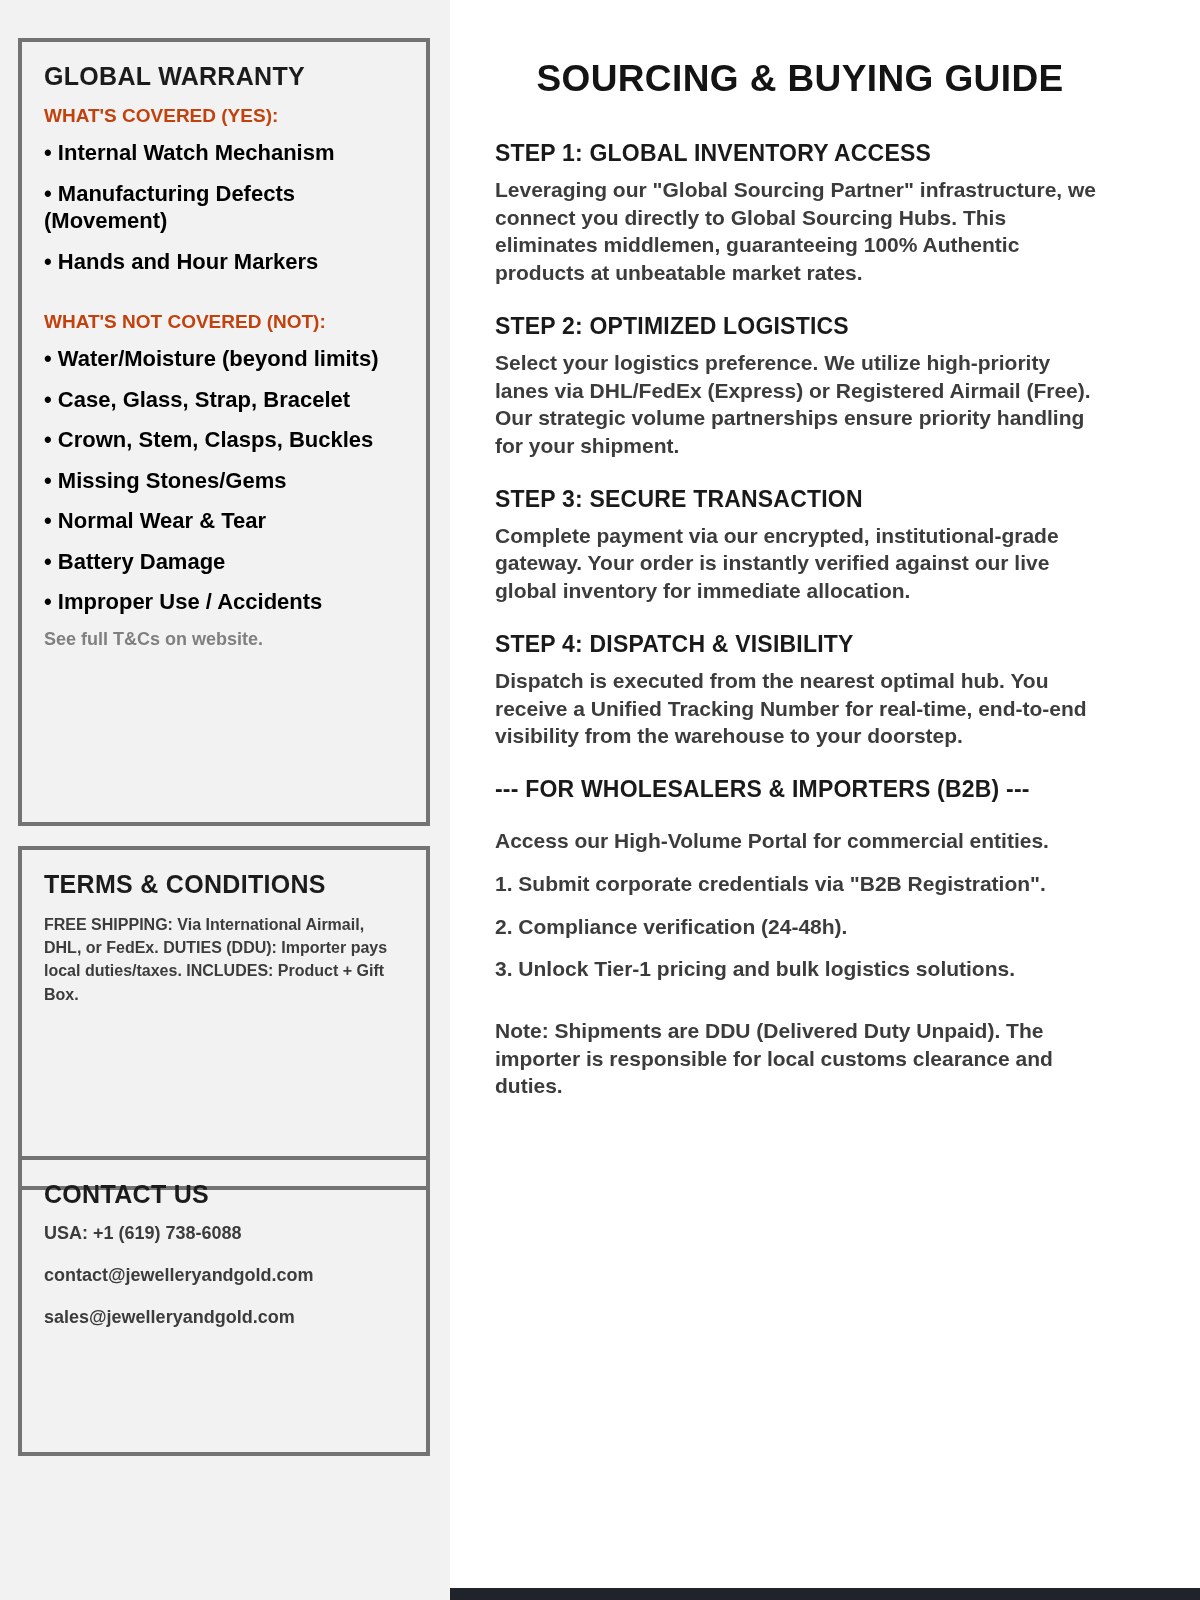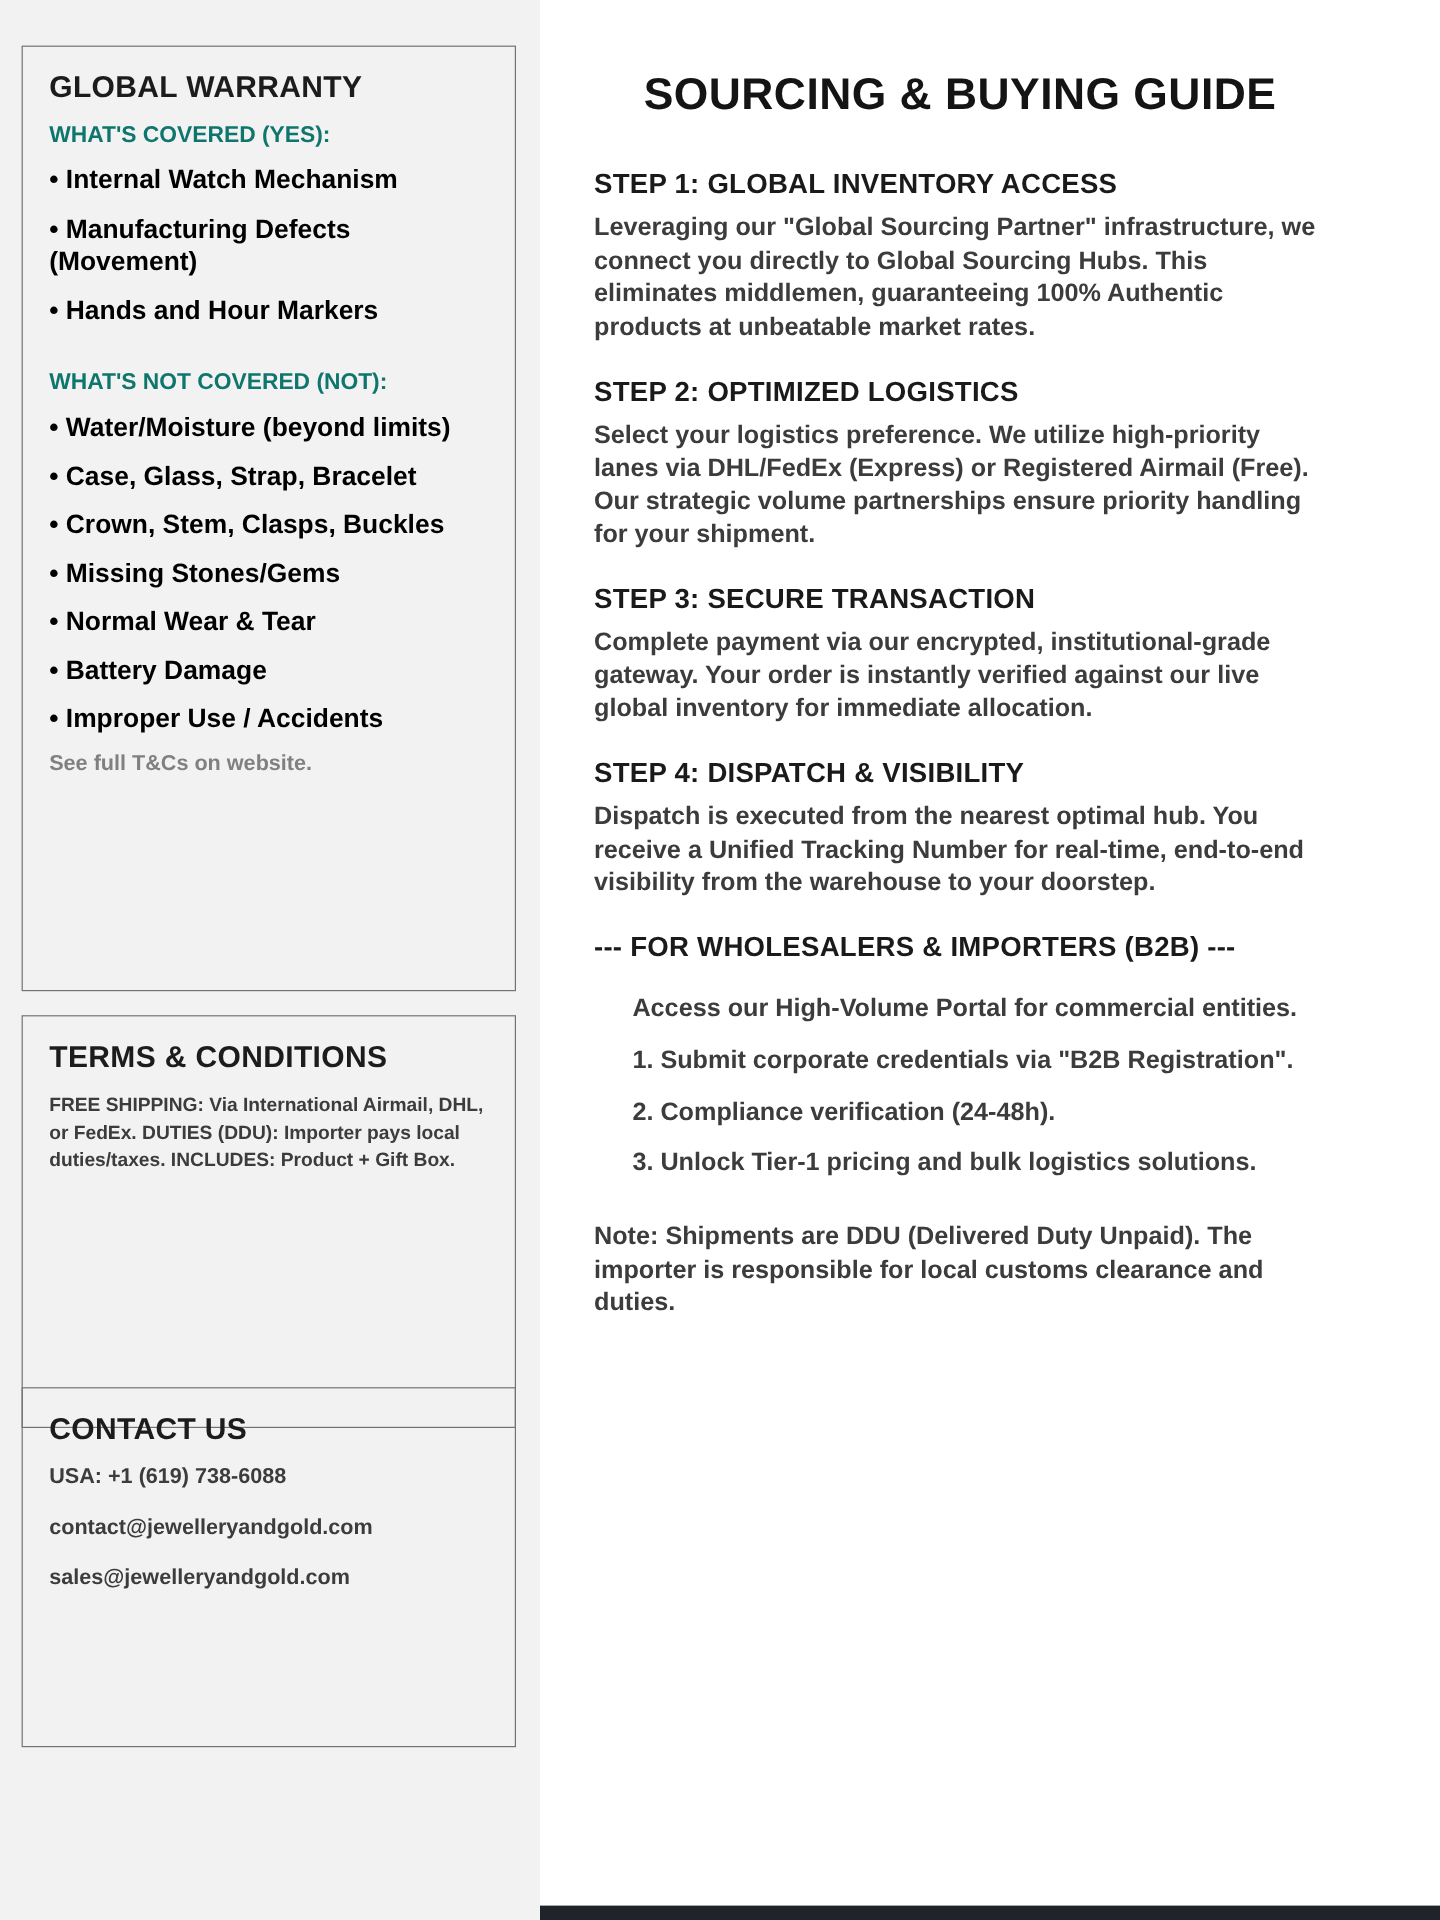--- a/index.html
+++ b/index.html
@@ -18,38 +18,38 @@
   .sidebar {
     position: absolute;
     left: 0; top: 0;
     width: 450px; height: 1600px;
     background: #f2f2f2;
   }
   .side-box {
     position: absolute;
     left: 18px;
     width: 412px;
-    border: 1px solid #737373;
+    border: 4px solid #737373;
     padding: 20px 22px;
   }
   .box-warranty { top: 38px;  height: 788px; }
   .box-terms    { top: 846px; height: 344px; }
   .box-contact  { top: 1156px; height: 300px; }
 
   .side-title {
     font-size: 25px;
     font-weight: 800;
     color: #1c1c1c;
     letter-spacing: 0.3px;
     margin-bottom: 14px;
   }
   .side-subhead {
     font-size: 19px;
     font-weight: 700;
-    color: #0f766e;
+    color: #c2410c;
     margin-bottom: 12px;
   }
   .side-subhead.second { margin-top: 36px; }
   .bullet-item {
     font-size: 22px;
     font-weight: 600;
     color: #000000;
     margin-bottom: 13px;
     line-height: 1.25;
   }
@@ -110,21 +110,20 @@
     color: #1a1a1a;
     margin-bottom: 24px;
     letter-spacing: 0.2px;
   }
   .b2b-para {
     font-size: 21px;
     font-weight: 600;
     color: #3c3c3c;
     line-height: 1.32;
     margin-bottom: 15px;
-    margin-left: 32px;
   }
   .b2b-note {
     margin-top: 34px;
     font-size: 21px;
     font-weight: 600;
     color: #3c3c3c;
     line-height: 1.32;
   }
 
   

